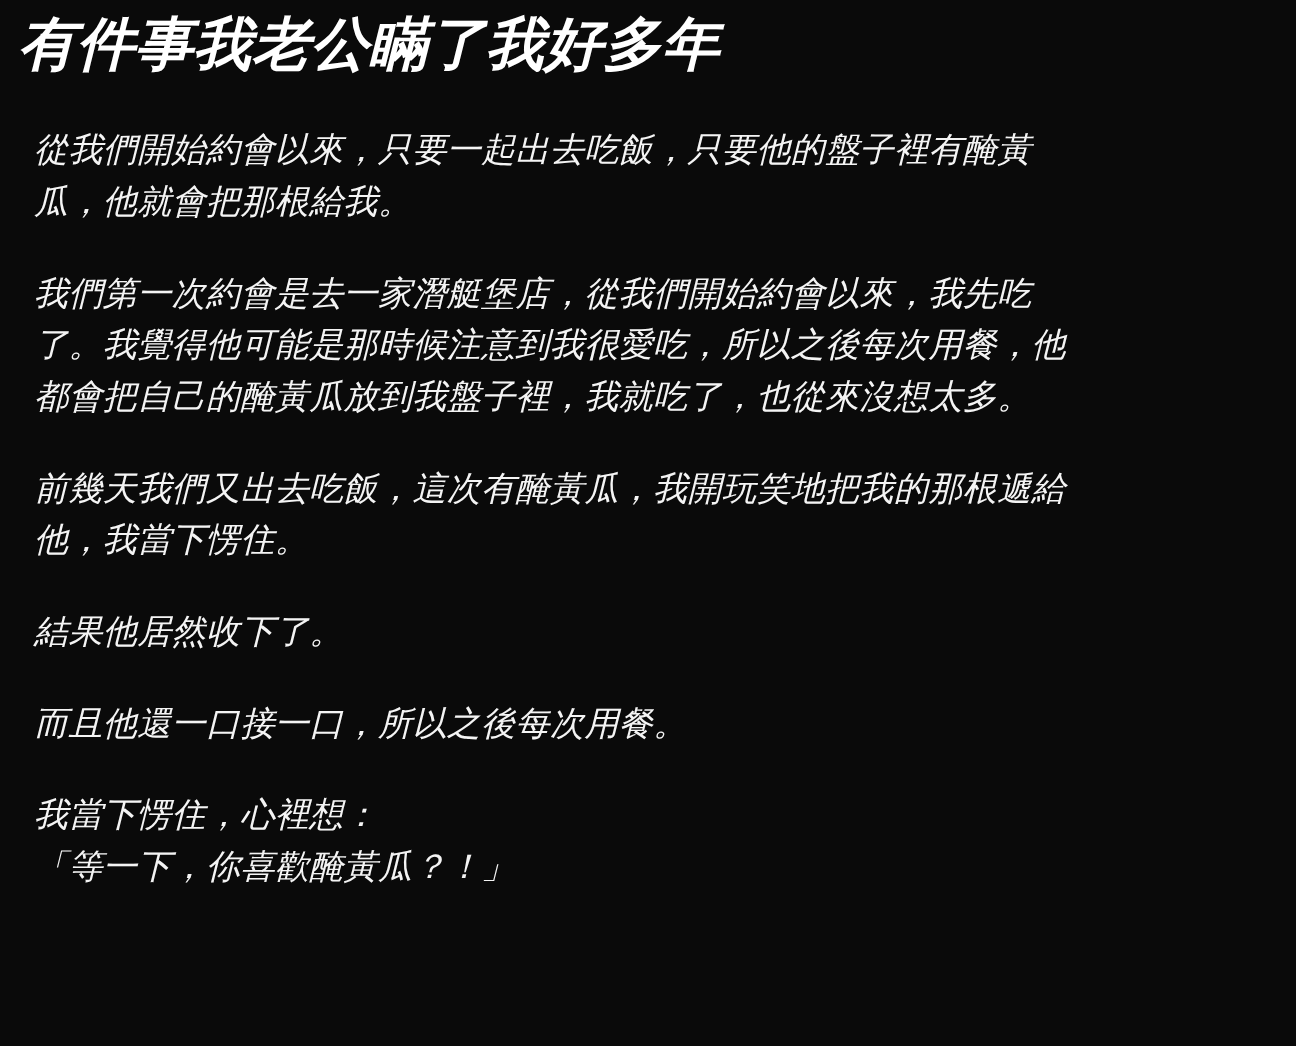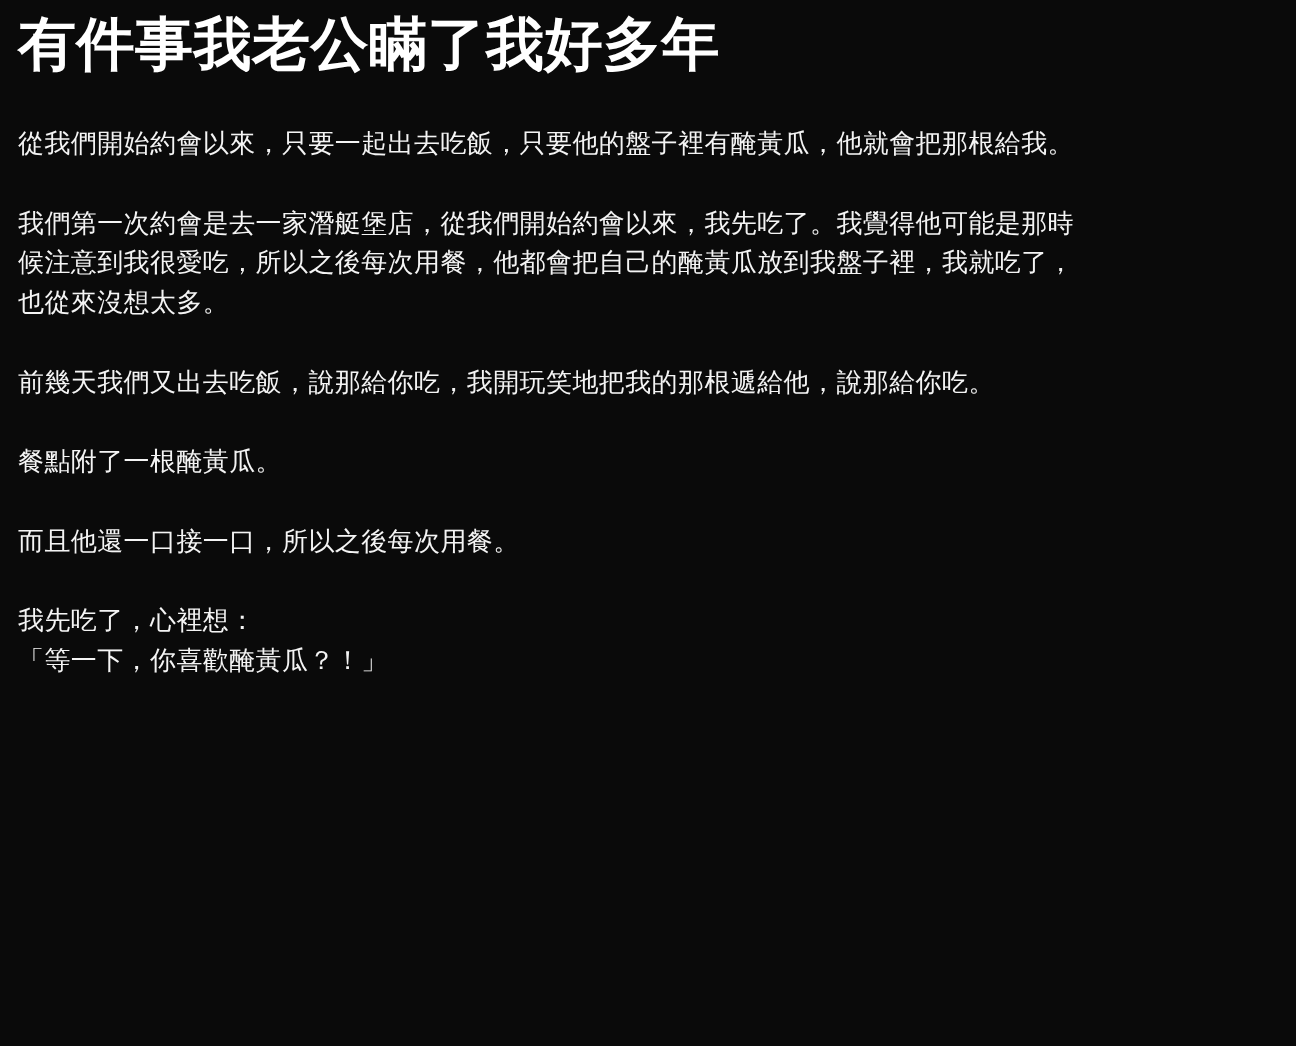--- a/index.html
+++ b/index.html
@@ -13,47 +13,48 @@
   body {
     font-family: "DejaVu Sans", "Liberation Sans", sans-serif;
     color: #f2f2f2;
   }
   .page {
     width: 1104px;
     min-height: 1046px;
     box-sizing: border-box;
     padding: 10px 24px 0 18px;
     background: #0a0a0a;
+    font-style: italic;
   }
   .article-title {
     font-size: 58px;
     line-height: 1.18;
     font-weight: 700;
     letter-spacing: 0.5px;
     margin: 0 0 46px 0;
     color: #ffffff;
   }
   .para {
-    font-size: 26px;
+    font-size: 34px;
     line-height: 1.52;
     font-weight: 400;
     letter-spacing: 0.4px;
-    margin: 0 0 40px 0;
+    margin: 0 0 40px 16px;
     color: #f4f4f4;
     white-space: pre-wrap;
   }
   .para:last-child {
     margin-bottom: 0;
   }
 </style>
 </head>
 <body>
 
 <div class="page">
   <h1 class="article-title">有件事我老公瞞了我好多年</h1>
   <p class="para">從我們開始約會以來，只要一起出去吃飯，只要他的盤子裡有醃黃瓜，他就會把那根給我。</p>
   <p class="para">我們第一次約會是去一家潛艇堡店，從我們開始約會以來，我先吃了。我覺得他可能是那時候注意到我很愛吃，所以之後每次用餐，他都會把自己的醃黃瓜放到我盤子裡，我就吃了，也從來沒想太多。</p>
-  <p class="para">前幾天我們又出去吃飯，說那給你吃，我開玩笑地把我的那根遞給他，說那給你吃。</p>
-  <p class="para">餐點附了一根醃黃瓜。</p>
+  <p class="para">前幾天我們又出去吃飯，這次有醃黃瓜，我開玩笑地把我的那根遞給他，我當下愣住。</p>
+  <p class="para">結果他居然收下了。</p>
   <p class="para">而且他還一口接一口，所以之後每次用餐。</p>
-  <p class="para">我先吃了，心裡想：
+  <p class="para">我當下愣住，心裡想：
 「等一下，你喜歡醃黃瓜？！」</p>
 </div>
 
 </body></html>

